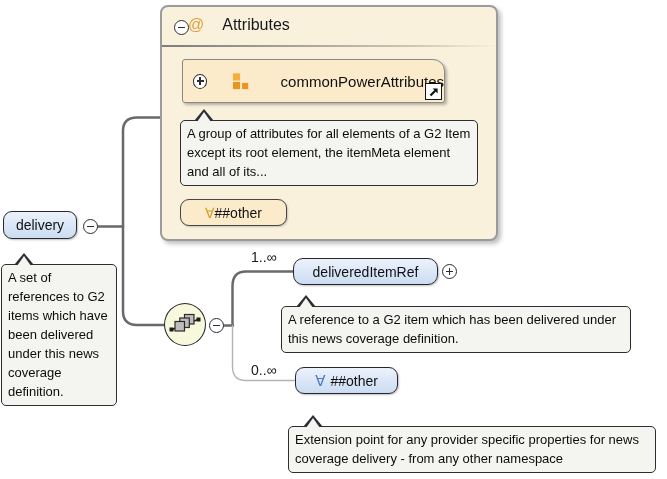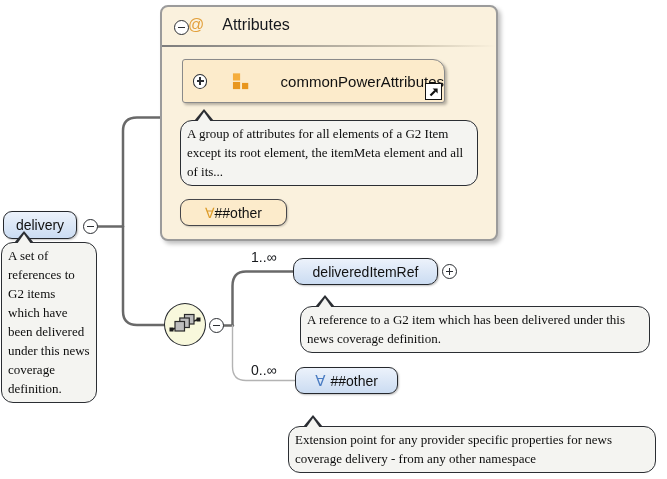--- a/index.html
+++ b/index.html
@@ -48,22 +48,22 @@
   .wildcard-attr{
     position:absolute;left:18px;top:192px;width:107px;height:27px;box-sizing:border-box;
     background:#fcebcb;border:1.5px solid #46464a;border-radius:9px;
     display:flex;align-items:center;justify-content:center;font-size:14px;
     box-shadow:1px 1px 2px rgba(0,0,0,.2);
   }
 
   
   .callout{
     position:absolute;box-sizing:border-box;z-index:2;
-    background:#f4f4f1;border:1.5px solid #2b2e33;border-radius:12px;
-    padding:3px 6px 4px 6px;font-size:13px;line-height:19px;color:#0c0c0c;font-family:Liberation Serif, serif;
+    background:#f4f4f1;border:1.5px solid #2b2e33;border-radius:5px;
+    padding:3px 6px 4px 6px;font-size:13px;line-height:19px;color:#0c0c0c;
   }
   .callout::before{content:"";position:absolute;top:-12px;left:var(--px,14px);
     width:0;height:0;border-left:10px solid transparent;border-right:10px solid transparent;
     border-bottom:12px solid #2b2e33;}
   .callout::after{content:"";position:absolute;top:-9px;left:calc(var(--px,14px) + 2.5px);
     width:0;height:0;border-left:7.5px solid transparent;border-right:7.5px solid transparent;
     border-bottom:10px solid #f4f4f1;}
 
   
   .toggle{
@@ -131,21 +131,21 @@
       <span class="forall orange">∀</span>
       <span>##other</span>
     </div>
   </div>
 
   <div class="node delivery">
     <span>delivery</span>
   </div>
   <div class="toggle" style="left:83px;top:219px;"></div>
 
-  <div class="callout" style="left:1px;top:242px;width:96px;--px:12px;">
+  <div class="callout" style="left:1px;top:264px;width:116px;--px:12px;">
     <span>A set of references to G2 items which have been delivered under this news coverage definition.</span>
   </div>
 
   <div class="seq">
     <svg width="34" height="34" viewBox="0 0 34 34">
       <line x1="4" y1="21.5" x2="30" y2="11.5" stroke="#1c1c1c" stroke-width="1.4"></line>
       <rect x="1.5" y="19.5" width="4" height="4" fill="#1c1c1c"></rect>
       <rect x="28.5" y="9.5" width="4" height="4" fill="#1c1c1c"></rect>
       <rect x="16.5" y="6.5" width="9.5" height="9.5" fill="#bdbdbd" stroke="#2a2a2a" stroke-width="1.2"></rect>
       <rect x="11.8" y="10" width="9.5" height="9.5" fill="#bdbdbd" stroke="#2a2a2a" stroke-width="1.2"></rect>
@@ -153,21 +153,21 @@
     </svg>
   </div>
   <div class="toggle" style="left:209px;top:318px;"></div>
 
   <span class="occ" style="left:251px;top:249px;">1..∞</span>
   <div class="node dir">
     <span>deliveredItemRef</span>
   </div>
   <div class="toggle plus" style="left:442px;top:264px;"></div>
 
-  <div class="callout" style="left:300px;top:306px;width:350px;--px:14px;">
+  <div class="callout" style="left:281px;top:306px;width:350px;--px:14px;">
     <span>A reference to a G2 item which has been delivered under this news coverage definition.</span>
   </div>
 
   <span class="occ" style="left:251px;top:362px;">0..∞</span>
   <div class="node other-el">
     <span class="forall blue">∀</span>
     <span>##other</span>
   </div>
 
   <div class="callout" style="left:288px;top:426px;width:368px;--px:14px;">

